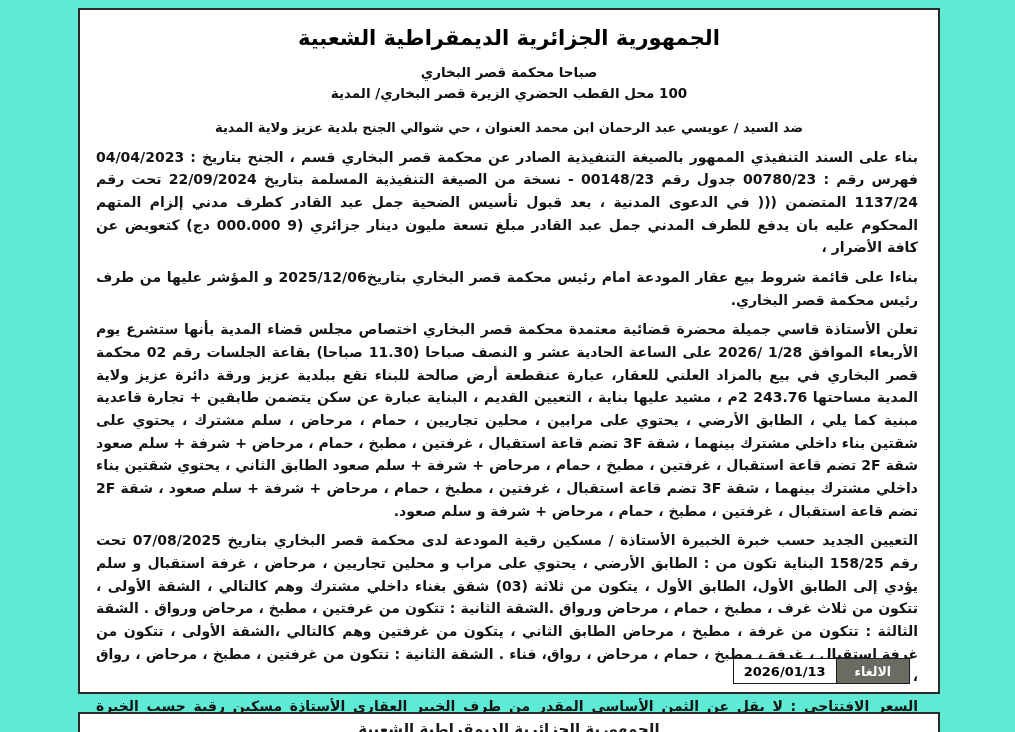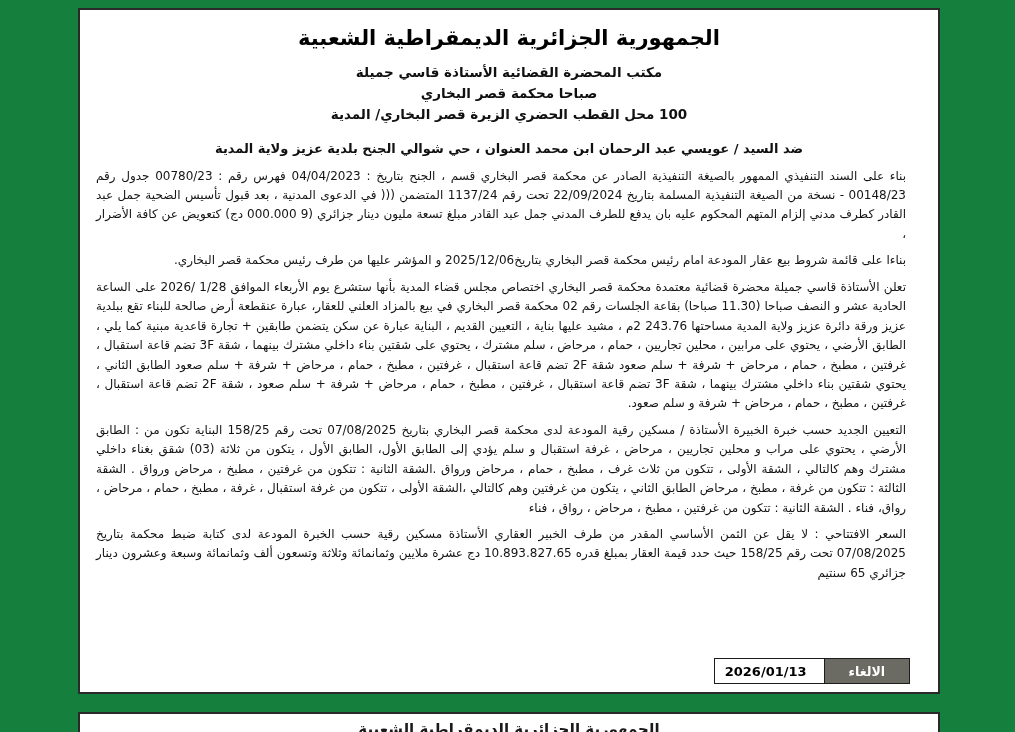--- a/index.html
+++ b/index.html
@@ -11,21 +11,21 @@
     width: 1015px;
     height: 732px;
     overflow: hidden;
     font-family: "DejaVu Sans", "Liberation Sans", sans-serif;
     color: #111111;
   }
   .page {
     position: relative;
     width: 1015px;
     height: 732px;
-    background: #15803d;
+    background: #5eead4;
   }
 
   
   .notice-box {
     position: absolute;
     left: 78px;
     top: 8px;
     width: 862px;
     height: 686px;
     border: 2px solid #2a2a2a;
@@ -65,26 +65,26 @@
   }
 
   .party-line {
     text-align: center;
     font-size: 13px;
     font-weight: bold;
     line-height: 1.6;
   }
 
   p.body-par {
-    font-size: 12px;
+    font-size: 14px;
     line-height: 1.62;
     text-align: justify;
     text-align-last: right;
-    margin: 7px 16px 0 0;
-    font-weight: normal;
+    margin: 7px 4px 0 0;
+    font-weight: bold;
     color: #141414;
   }
 
   p.body-par.tight {
     margin-top: 3px;
   }
 
   
   .footer-bar {
     position: absolute;
@@ -101,25 +101,24 @@
     align-items: stretch;
     height: 24px;
     border: 1px solid #1c1c1c;
     background: #ffffff;
   }
   .date-tag .label-cell {
     background: #6b6b63;
     color: #ffffff;
     font-size: 12.5px;
     font-weight: bold;
-    padding: 2px 24px;
+    padding: 2px 18px;
     display: flex;
     align-items: center;
     border-left: 1px solid #1c1c1c;
-    margin-left: 7px;
   }
   .date-tag .date-cell {
     background: #ffffff;
     color: #000000;
     font-size: 13px;
     font-weight: bold;
     padding: 2px 10px;
     display: flex;
     align-items: center;
     font-family: "DejaVu Sans", "Liberation Sans", sans-serif;
@@ -149,21 +148,20 @@
 <body>
 
 <div class="page">
 
   <div class="notice-box">
     <div class="inner">
 
       <div class="title">الجمهورية الجزائرية الديمقراطية الشعبية</div>
 
       <div class="office-block">
-        <div>مكتب المحضرة القضائية الأستاذة قاسي جميلة</div>
         <div>صباحا محكمة قصر البخاري</div>
         <div>100 محل القطب الحضري الزيرة قصر البخاري/ المدية</div>
       </div>
 
 
       <div class="party-line">ضد السيد / عويسي عبد الرحمان ابن محمد العنوان ، حي شوالي الجنح بلدية عزيز ولاية المدية</div>
 
       <p class="body-par">بناء على السند التنفيذي الممهور بالصيغة التنفيذية الصادر عن محكمة قصر البخاري قسم ، الجنح بتاريخ : 04/04/2023 فهرس رقم : 00780/23 جدول رقم 00148/23 - نسخة من الصيغة التنفيذية المسلمة بتاريخ 22/09/2024 تحت رقم 1137/24 المتضمن ((( في الدعوى المدنية ، بعد قبول تأسيس الضحية جمل عبد القادر كطرف مدني إلزام المتهم المحكوم عليه بان يدفع للطرف المدني جمل عبد القادر مبلغ تسعة مليون دينار جزائري (9 000.000 دج) كتعويض عن كافة الأضرار ،</p>
       <p class="body-par">بناءا على قائمة شروط بيع عقار المودعة امام رئيس محكمة قصر البخاري بتاريخ2025/12/06 و المؤشر عليها من طرف رئيس محكمة قصر البخاري.</p>
       <p class="body-par">تعلن الأستاذة قاسي جميلة محضرة قضائية معتمدة محكمة قصر البخاري اختصاص مجلس قضاء المدية بأنها ستشرع يوم الأربعاء الموافق 1/28 /2026 على الساعة الحادية عشر و النصف صباحا (11.30 صباحا) بقاعة الجلسات رقم 02 محكمة قصر البخاري في بيع بالمزاد العلني للعقار، عبارة عنقطعة أرض صالحة للبناء تقع ببلدية عزيز ورقة دائرة عزيز ولاية المدية مساحتها 243.76 2م ، مشيد عليها بناية ، التعيين القديم ، البناية عبارة عن سكن يتضمن طابقين + تجارة قاعدية مبنية كما يلي ، الطابق الأرضي ، يحتوي على مرابين ، محلين تجاريين ، حمام ، مرحاض ، سلم مشترك ، يحتوي على شقتين بناء داخلي مشترك بينهما ، شقة 3F تضم قاعة استقبال ، غرفتين ، مطبخ ، حمام ، مرحاض + شرفة + سلم صعود شقة 2F تضم قاعة استقبال ، غرفتين ، مطبخ ، حمام ، مرحاض + شرفة + سلم صعود الطابق الثاني ، يحتوي شقتين بناء داخلي مشترك بينهما ، شقة 3F تضم قاعة استقبال ، غرفتين ، مطبخ ، حمام ، مرحاض + شرفة + سلم صعود ، شقة 2F تضم قاعة استقبال ، غرفتين ، مطبخ ، حمام ، مرحاض + شرفة و سلم صعود.</p>

